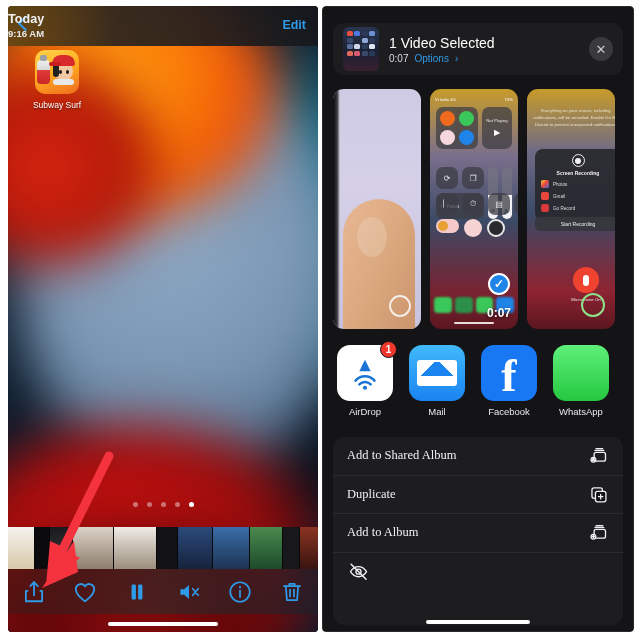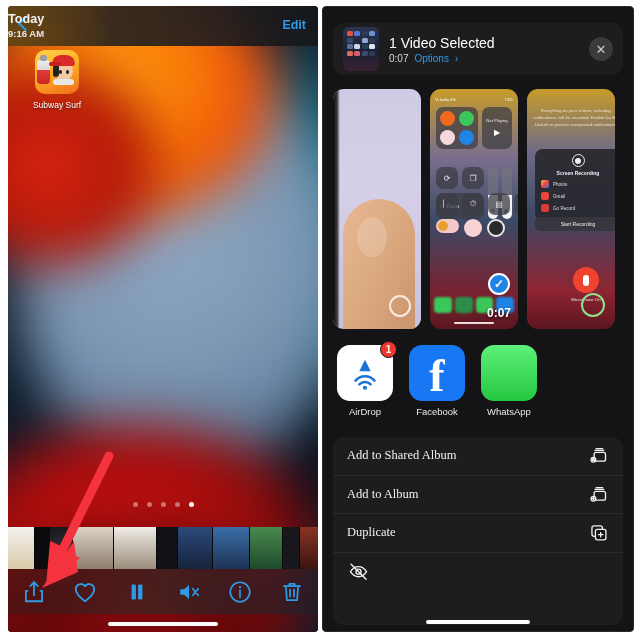--- a/index.html
+++ b/index.html
@@ -486,20 +486,26 @@
               <path d="M14 31 A8.5 8.5 0 0 1 26 31"></path>
               <circle cx="20" cy="34.5" r="2.2" fill="#1a74d8" stroke="none"></circle>
               <path d="M20 5 L26 17 H14 Z" fill="#1a74d8" stroke="none"></path>
             </svg>
           </div>
           <div class="badge">1</div>
           <span class="ai-lbl">AirDrop</span>
         </div>
 
 
+        <div class="app-cell">
+          <div class="ai ai-mail">
+              <div class="env"></div>
+            </div>
+          <span class="ai-lbl">Mail</span>
+        </div>
 
         <div class="app-cell">
           <div class="ai ai-fb">
               <span class="fb-f">f</span>
             </div>
           <span class="ai-lbl">Facebook</span>
         </div>
 
         <div class="app-cell">
           <div class="ai ai-wa"></div>
@@ -516,43 +522,43 @@
               <rect x="7" y="8.5" width="13" height="10" rx="2.2"></rect>
               <path d="M8 6.2h10M9.2 4.2h7.6"></path>
               <circle cx="6.2" cy="16.8" r="2.7" fill="#141416"></circle>
               <circle cx="6.2" cy="15.9" r="0.95"></circle>
                 <path d="M4.5 18.3a1.9 1.9 0 0 1 3.4 0"></path>
             </svg>
           </span>
         </div>
 
         <div class="act-row">
+          <span class="act-lbl">Duplicate</span>
+          <span class="act-ico">
+            <svg viewBox="0 0 24 24" width="21" height="21" fill="none" stroke="#f1f1f3" stroke-width="1.5" stroke-linecap="round" stroke-linejoin="round">
+              <rect x="4.5" y="4.5" width="12" height="12" rx="2.4"></rect>
+              <rect x="8.5" y="8.5" width="12" height="12" rx="2.4" fill="#141416"></rect>
+              <path d="M14.5 12v5M12 14.5h5"></path>
+            </svg>
+          </span>
+        </div>
+
+        <div class="act-row">
           <span class="act-lbl">Add to Album</span>
           <span class="act-ico">
             <svg viewBox="0 0 24 24" width="21" height="21" fill="none" stroke="#f1f1f3" stroke-width="1.5" stroke-linecap="round" stroke-linejoin="round">
               <rect x="7" y="8.5" width="13" height="10" rx="2.2"></rect>
               <path d="M8 6.2h10M9.2 4.2h7.6"></path>
               <circle cx="6.2" cy="16.8" r="2.7" fill="#141416"></circle>
               <path d="M6.2 15.3v3M4.7 16.8h3"></path>
             </svg>
           </span>
         </div>
 
         <div class="act-row">
-          <span class="act-lbl">Duplicate</span>
-          <span class="act-ico">
-            <svg viewBox="0 0 24 24" width="21" height="21" fill="none" stroke="#f1f1f3" stroke-width="1.5" stroke-linecap="round" stroke-linejoin="round">
-              <rect x="4.5" y="4.5" width="12" height="12" rx="2.4"></rect>
-              <rect x="8.5" y="8.5" width="12" height="12" rx="2.4" fill="#141416"></rect>
-              <path d="M14.5 12v5M12 14.5h5"></path>
-            </svg>
-          </span>
-        </div>
-
-        <div class="act-row">
           <span class="act-ico">
             <svg viewBox="0 0 24 24" width="21" height="21" fill="none" stroke="#f1f1f3" stroke-width="1.5" stroke-linecap="round" stroke-linejoin="round">
               <path d="M2.8 12.2S6.5 6.4 12 6.4s9.2 5.8 9.2 5.8-3.7 5.8-9.2 5.8S2.8 12.2 2.8 12.2z"></path>
               <circle cx="12" cy="12.2" r="2.9"></circle>
               <path d="M3.6 3.8L20.6 20.8" stroke-width="1.7"></path>
             </svg>
           </span>
         </div>
 
       </div>

